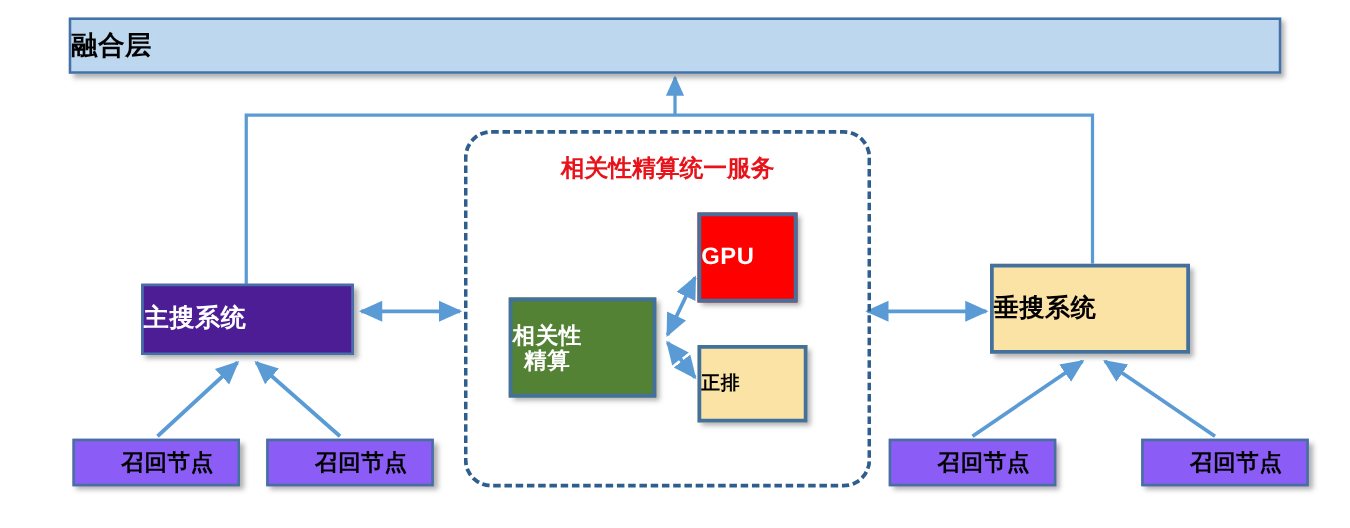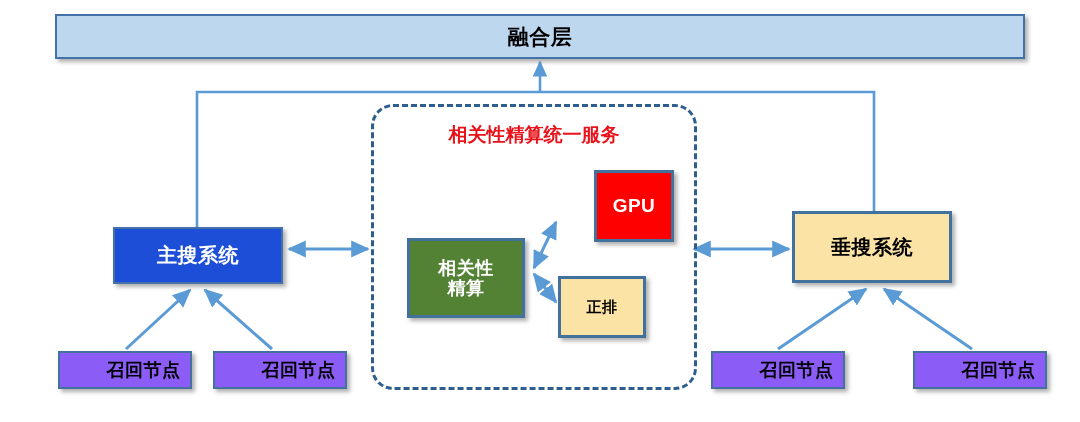--- a/index.html
+++ b/index.html
@@ -23,21 +23,21 @@
     top: 0;
     width: 1080px;
     height: 422px;
     pointer-events: none;
   }
   .node {
     position: absolute;
     box-sizing: border-box;
     display: flex;
     align-items: center;
-    justify-content: center;
+    justify-content: flex-start;
     text-align: center;
     font-weight: bold;
     letter-spacing: 0.5px;
     box-shadow: 3px 3px 4px rgba(80,80,80,0.45);
     z-index: 3;
   }
   .node-label {
     line-height: 1.12;
     white-space: pre-line;
   }
@@ -78,21 +78,21 @@
     color: #E8131A;
     z-index: 2;
   }
 
   
   #main-search {
     left: 113px;
     top: 227px;
     width: 170px;
     height: 57px;
-    background: #1d4ed8;
+    background: #4c1d95;
     border: 2px solid #4472A8;
     font-size: 20px;
     color: #ffffff;
   }
   #vertical-search {
     left: 792px;
     top: 211px;
     width: 160px;
     height: 72px;
     background: #FBE2A5;
@@ -112,21 +112,20 @@
   }
   #gpu-box {
     left: 558px;
     top: 170px;
     width: 80px;
     height: 72px;
     background: #FF0000;
     border: 3px solid #41719C;
     font-size: 19px;
     color: #ffffff;
-    margin-left: 36px;
   }
   #forward-index {
     left: 558px;
     top: 276px;
     width: 88px;
     height: 62px;
     background: #FBE2A5;
     border: 3px solid #41719C;
     font-size: 15px;
     color: #000000;

